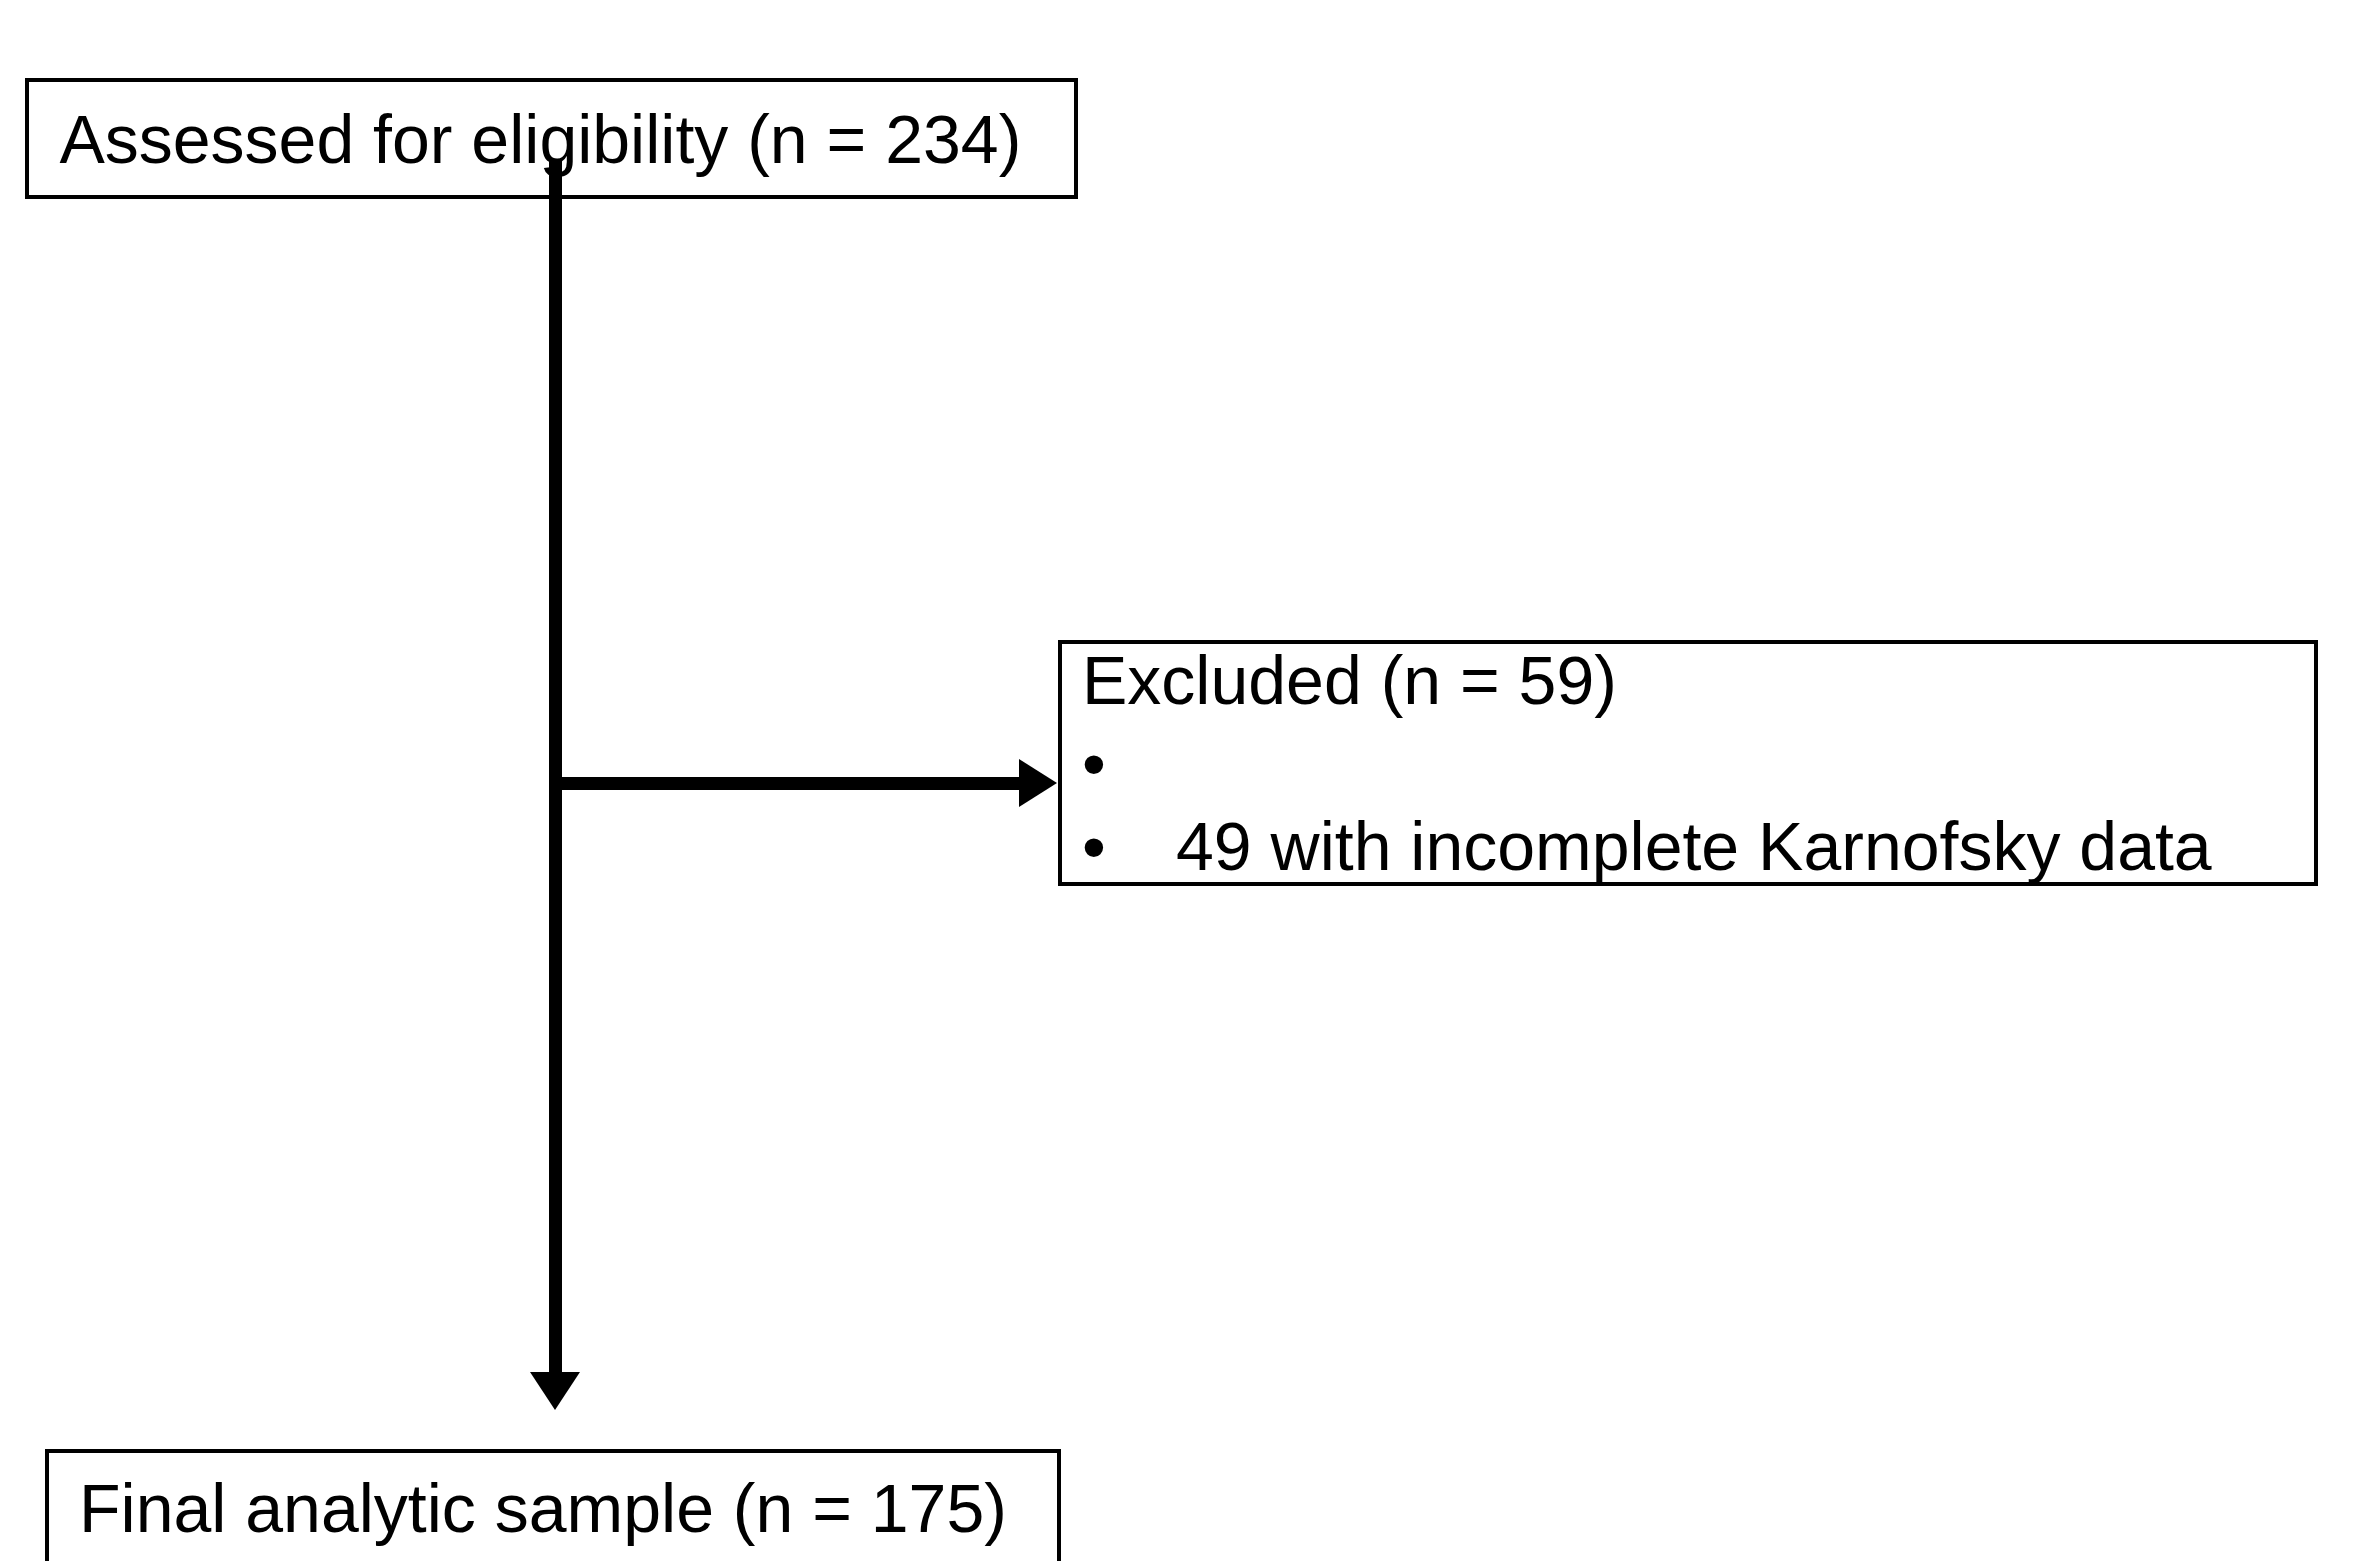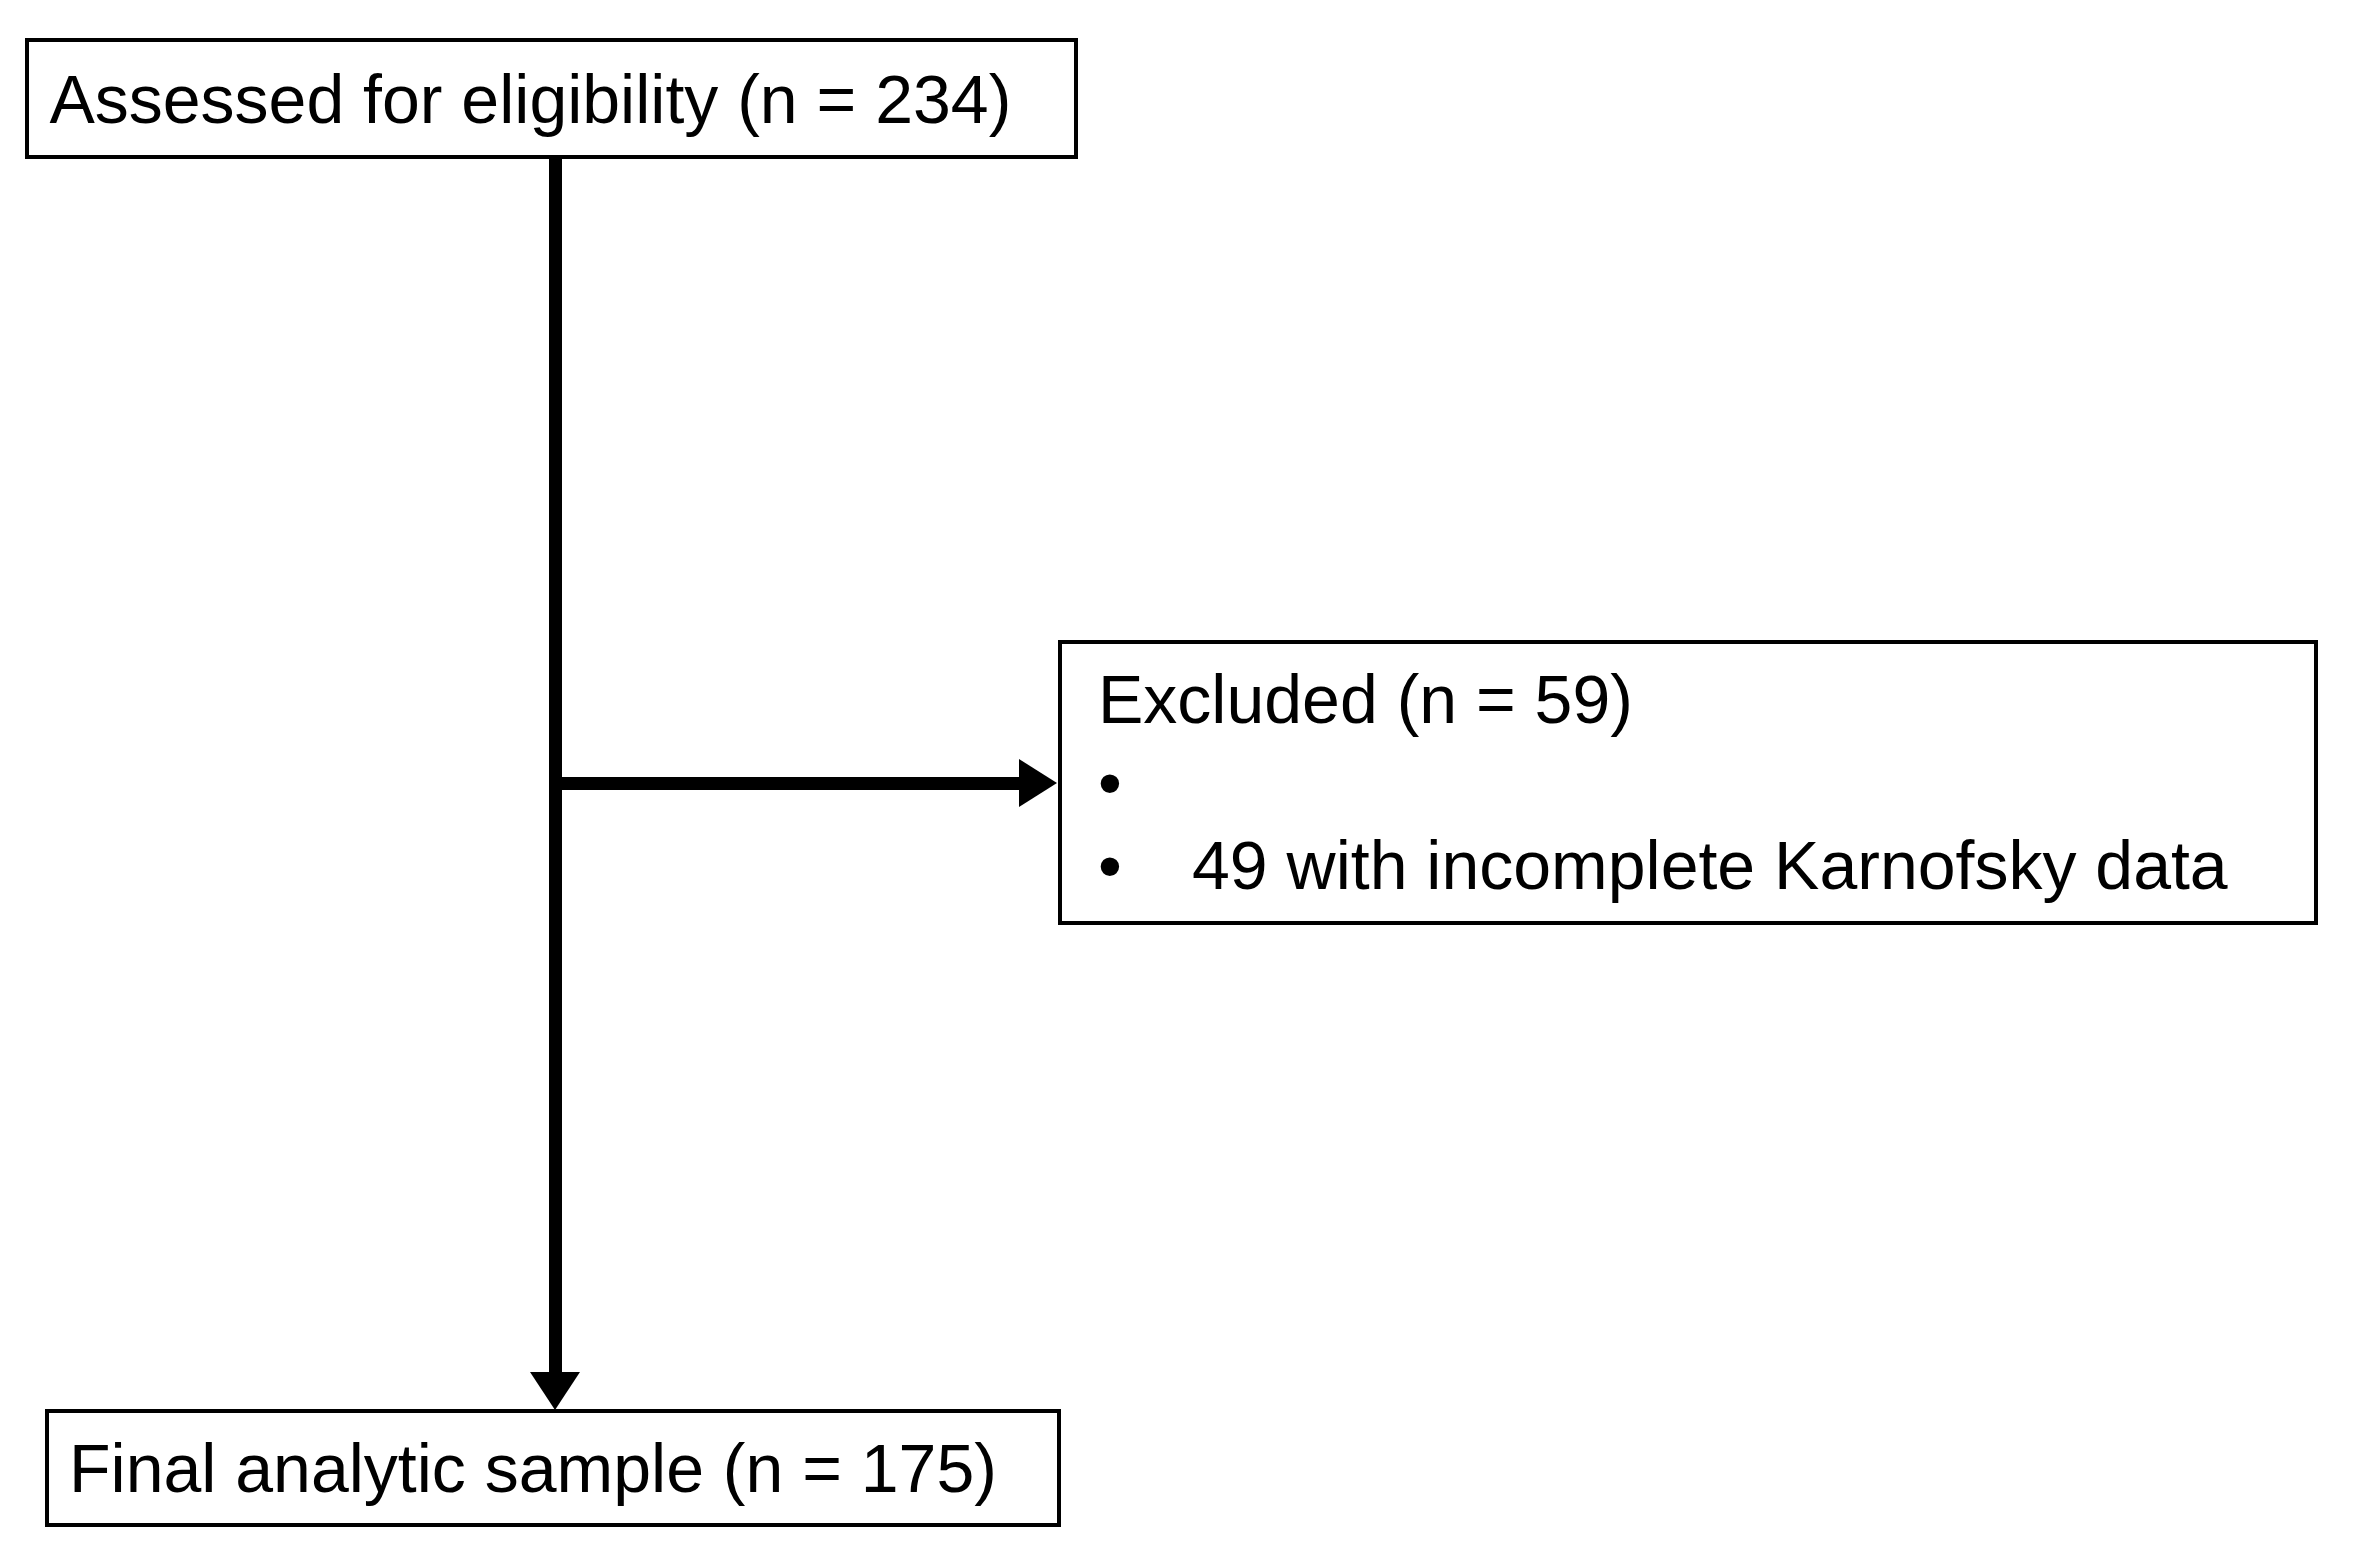--- a/index.html
+++ b/index.html
@@ -15,29 +15,30 @@
   .flow-box {
     position: absolute;
     box-sizing: border-box;
     border: 4.8px solid #000000;
     background: #ffffff;
     font-size: 68px;
   }
   .single-line {
     display: flex;
     align-items: center;
-    padding-left: 20px;
+    padding-left: 30px;
     white-space: nowrap;
+    margin-top: 40px;
   }
   #box-assessed { left: 25.4px;  top: 38px;   width: 1053px; height: 121px; }
   #box-final    { left: 45px;  top: 1409px; width: 1016px; height: 118px; }
   #box-excluded {
-    left: 1058px; top: 640px; width: 1260px; height: 285px;
+    left: 1058px; top: 640px; width: 1260px; height: 246px;
     display: flex; flex-direction: column; justify-content: center;
-    padding-left: 36px; line-height: 83px; white-space: nowrap;
+    padding-left: 20px; line-height: 83px; white-space: nowrap;
   }
   .bullet-row { display: flex; }
   .bullet-glyph { width: 94px; flex: 0 0 94px; }
   .connector { position: absolute; background: #000000; }
   #connector-vertical   { left: 549px; top: 159px; width: 12.7px;  height: 1215px; }
   #connector-horizontal { left: 555px; top: 777px; width: 468px; height: 12.7px; }
   .arrowhead { position: absolute; width: 0; height: 0; }
   #arrowhead-down {
     left: 530px; top: 1372px;
     border-left: 25px solid transparent;

